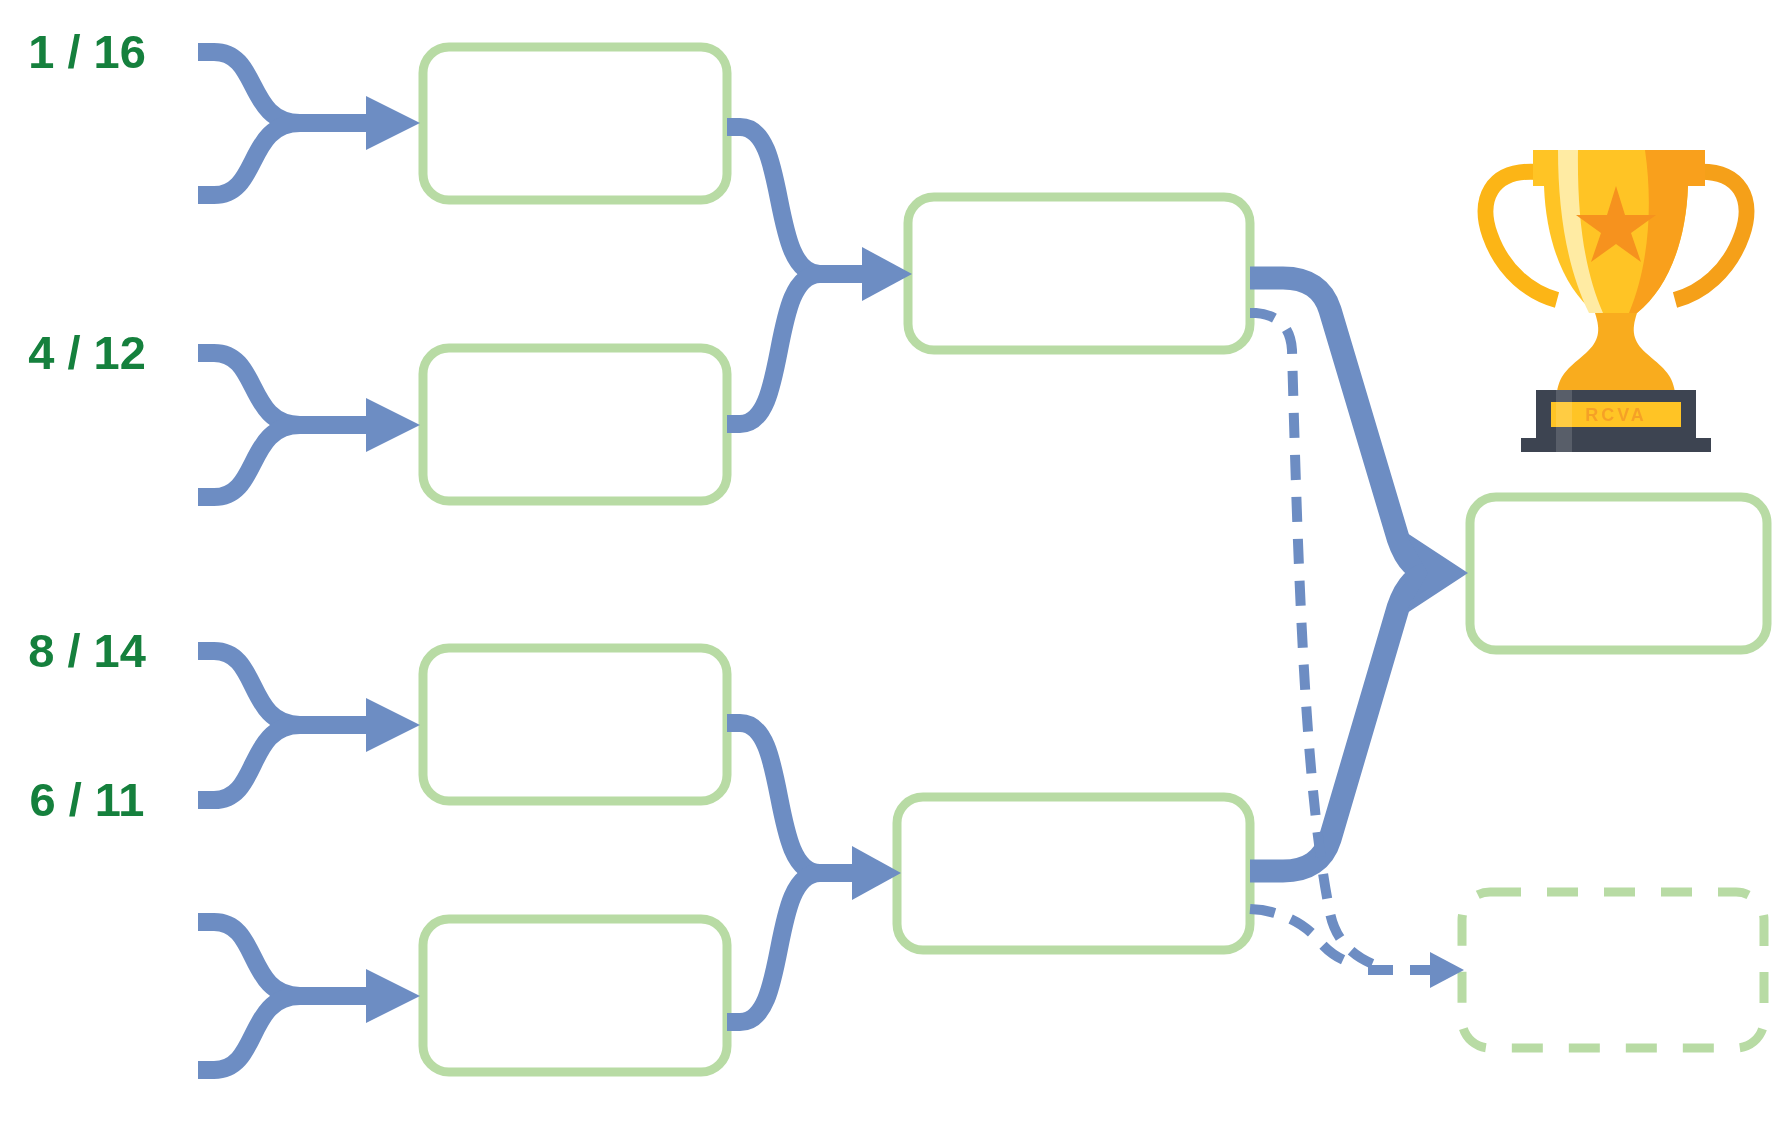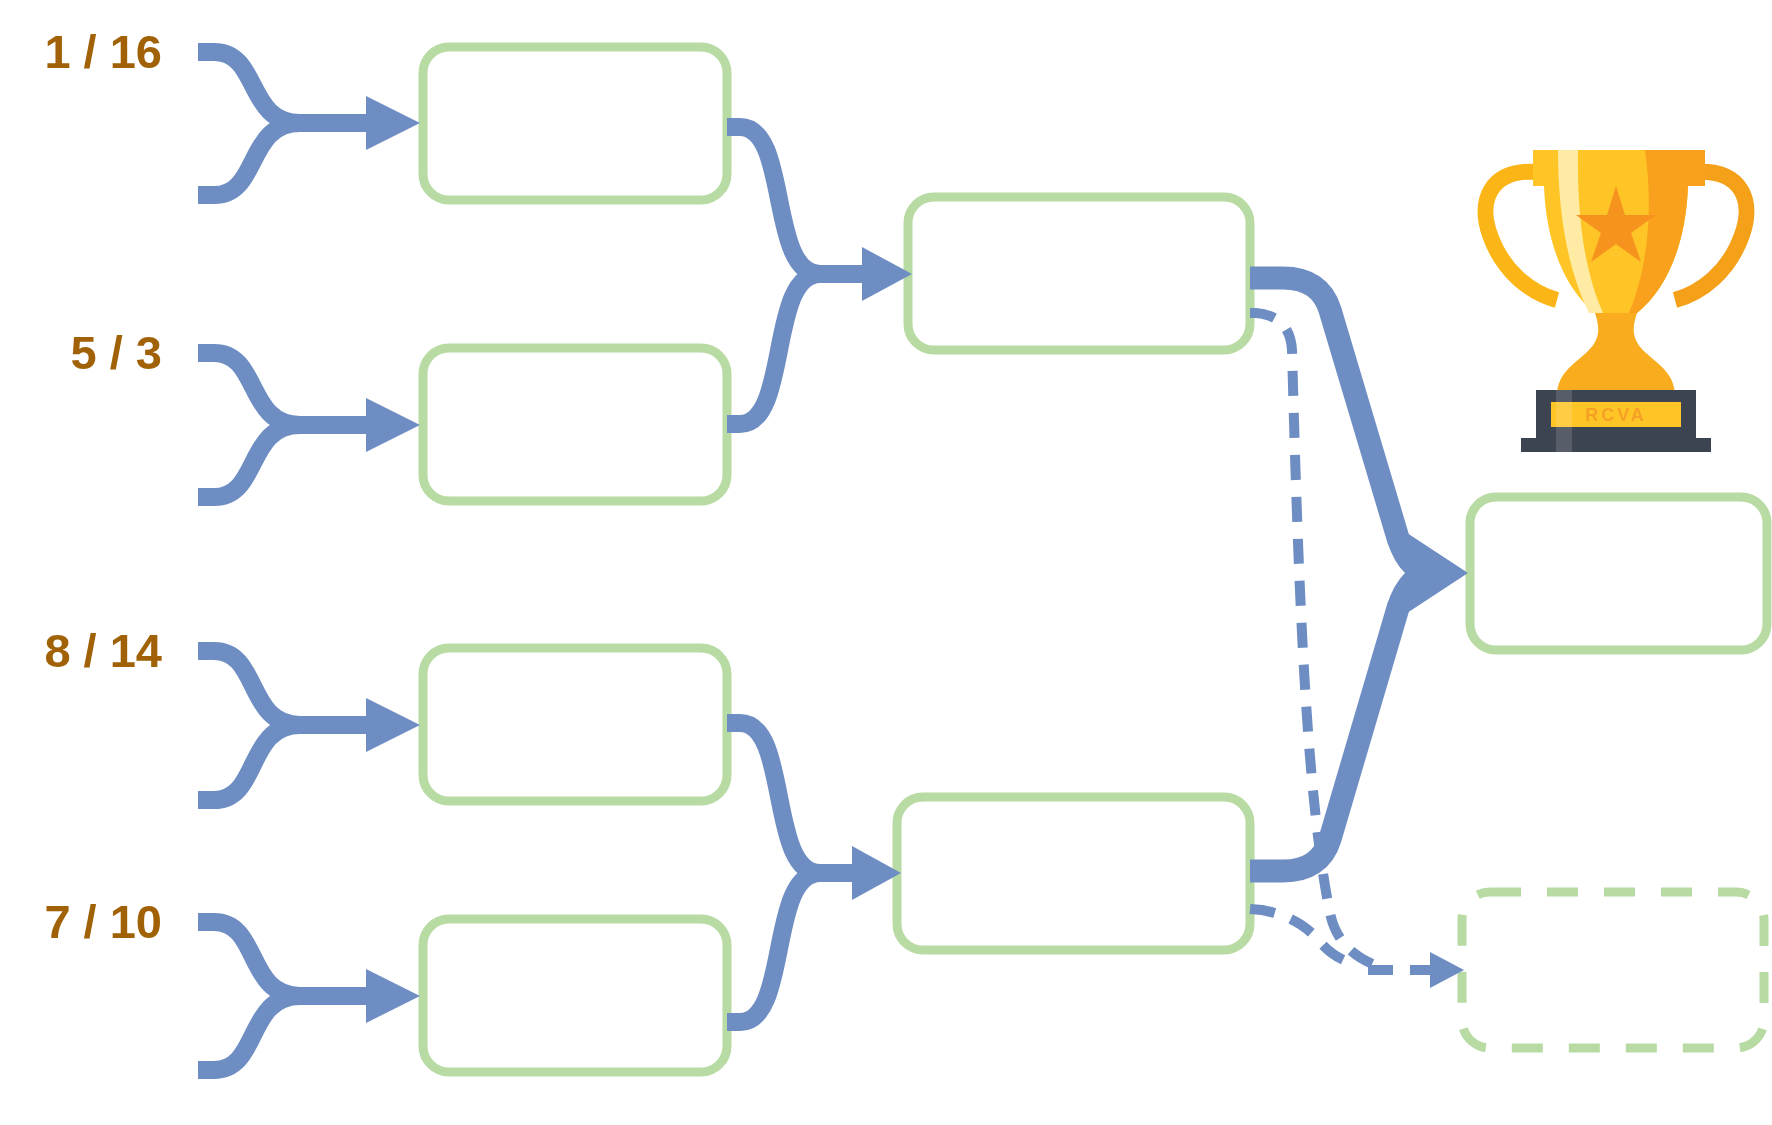--- a/index.html
+++ b/index.html
@@ -7,22 +7,22 @@
     position:relative;
     width:1772px;height:1125px;
     background:#ffffff;
     overflow:hidden;
     font-family:"Liberation Sans", sans-serif;
   }
   .stage svg{position:absolute;left:0;top:0;}
   .seed{
     position:absolute;
     left:12px;width:150px;height:56px;
-    line-height:56px;text-align:right;
-    font-weight:bold;font-size:47px;color:#a16207;
+    line-height:56px;text-align:center;
+    font-weight:bold;font-size:47px;color:#15803d;
     white-space:nowrap;
   }
   .conn{stroke:#6d8dc3;fill:none;stroke-linejoin:round;}
   .conn-r1{stroke-width:18px;}
   .conn-r2{stroke-width:18px;}
   .conn-final{stroke-width:23px;}
   .conn-dashed{stroke-width:10px;stroke-dasharray:25 17;}
   .head{fill:#6d8dc3;stroke:none;}
   .matchbox{fill:#ffffff;stroke:#b8dba4;stroke-width:9px;}
   .matchbox-dashed{fill:none;stroke:#b8dba4;stroke-width:9px;stroke-dasharray:31 26;}
@@ -91,17 +91,17 @@
       <path d="M 1595 313 C 1601 331 1599 341 1586 353 C 1570 367 1560 373 1557 392 L 1675 392 C 1672 373 1662 367 1646 353 C 1633 341 1631 331 1637 313 Z" fill="#f9ac1e"></path>
       <rect x="1536" y="390" width="160" height="48" fill="#3d4451"></rect>
       <rect x="1551" y="402" width="130" height="25" fill="#ffc425"></rect>
       <text class="plaque-text" x="1616" y="421" text-anchor="middle">RCVA</text>
       <rect x="1521" y="438" width="190" height="14" fill="#3d4451"></rect>
       <rect x="1556" y="390" width="16" height="62" fill="#ffffff" opacity="0.14"></rect>
     </g>
   </svg>
 
   <div class="seed" style="top:24px">1 / 16</div>
-  <div class="seed" style="top:325px">5 / 3</div>
+  <div class="seed" style="top:325px">4 / 12</div>
   <div class="seed" style="top:623px">8 / 14</div>
-  <div class="seed" style="top:894px">7 / 10</div>
+  <div class="seed" style="top:772px">6 / 11</div>
 
 </div>
 
 </body></html>

